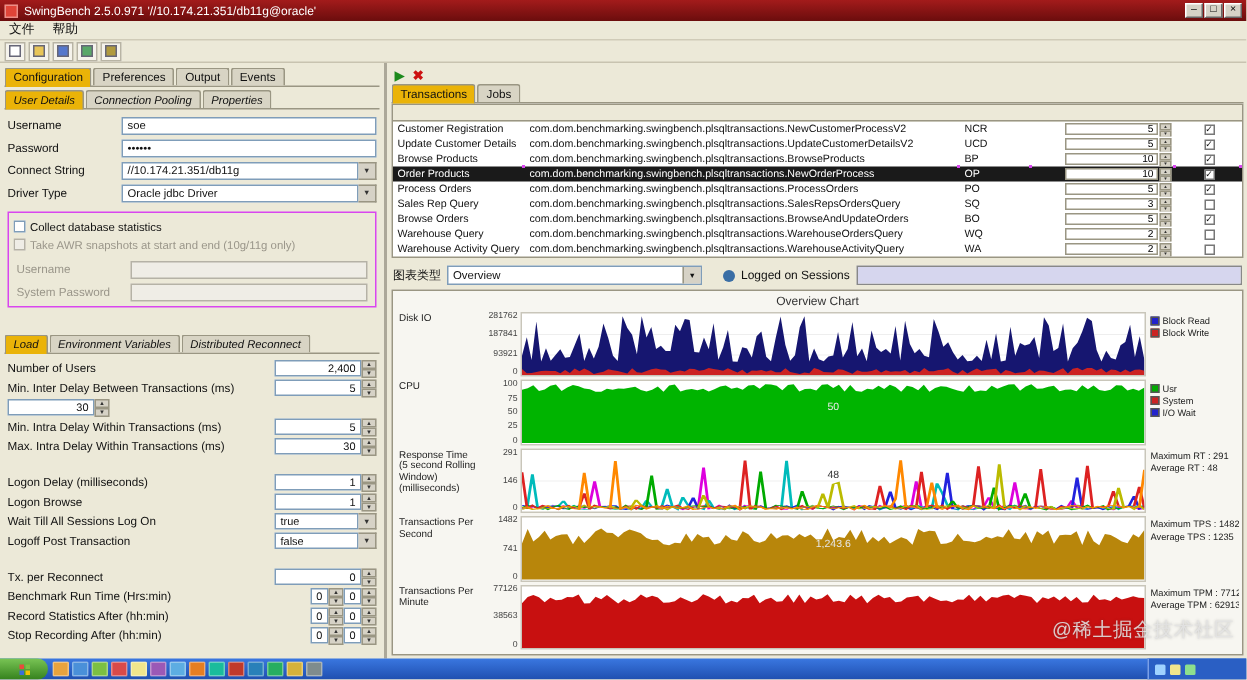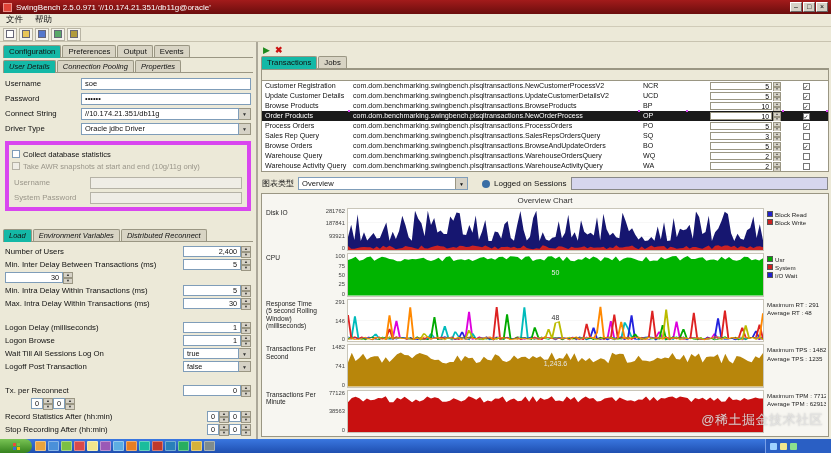--- a/index.html
+++ b/index.html
@@ -17,38 +17,38 @@
   .toolbar{height:15px;border-bottom:1px solid #c8c3b0;display:flex;align-items:center;gap:2px;padding:0 3px;flex:none;}
   .tbtn{width:14px;height:13px;border:1px solid #b8b4a4;background:#f5f3ec;display:flex;align-items:center;justify-content:center;}
   .tbtn i{display:block;width:8px;height:8px;border:1px solid #667;}
 
   .main{flex:1;display:flex;min-height:0;}
 
   
   .left{width:258px;flex:none;border-right:2px solid #aca899;padding:2px 3px;overflow:hidden;}
   .tabs{display:flex;align-items:flex-end;height:14px;border-bottom:1px solid #9a9683;flex:none;}
   .tab{padding:1px 5px 1px 5px;border:1px solid #9a9683;border-bottom:none;background:#d8d4c4;margin-right:1px;border-radius:2px 2px 0 0;font-size:7.8px;white-space:nowrap;overflow:hidden;}
-  .tab.sel{background:#14b8a6;position:relative;top:1px;padding-bottom:2px;}
+  .tab.sel{background:#eab308;position:relative;top:1px;padding-bottom:2px;}
   .tabs.sub{height:13px;margin-top:2px;}
   .tabs.sub .tab{font-size:7.5px;font-style:italic;}
 
   .form{padding:3px 2px 1px 2px;}
   .frow{display:flex;align-items:center;height:15px;}
   .frow .flabel{width:76px;flex:none;white-space:nowrap;overflow:hidden;font-size:7.8px;}
   .fctl{flex:1;display:flex;align-items:center;justify-content:flex-end;gap:0;}
   .field{background:#fff;border:1px solid #7f9db9;height:12px;display:flex;align-items:center;padding:0 3px;font-size:7.5px;overflow:hidden;white-space:nowrap;}
   .grow{flex:1;}
   .num{justify-content:flex-end;}
   .combo-arrow{width:12px;height:12px;flex:none;background:#d6d2c6;border:1px solid #9a9683;border-left:none;display:flex;align-items:center;justify-content:center;font-size:5px;color:#333;}
   .spinbtns{display:flex;flex-direction:column;width:10px;height:12px;flex:none;}
   .spinbtns i{flex:1;background:#d6d2c6;border:1px solid #9a9683;font-style:normal;font-size:4px;line-height:4px;text-align:center;color:#333;}
   .disabled .flabel{color:#9a968a;}
   .disabled .field{background:#efede6;border-color:#b5b2a6;}
 
-  .statsbox{border:4px solid #d946ef;margin:4px 2px 0 2px;padding:3px 3px 1px 3px;}
+  .statsbox{border:1px solid #d946ef;margin:4px 2px 0 2px;padding:3px 3px 1px 3px;}
   .cbrow{display:flex;align-items:center;gap:3px;height:12px;font-size:7.6px;white-space:nowrap;overflow:hidden;}
   .cbrow .cb{width:8px;height:8px;border:1px solid #7f9db9;background:#fff;flex:none;}
   .cbrow.disabled{color:#9a968a;}
   .cbrow.disabled .cb{border-color:#b5b2a6;background:#efede6;}
 
   .sm .frow{height:13px;}
   .sm .flabel{flex:1;width:auto;padding-right:4px;}
   .sm .fctl{flex:none;width:68px;}
   .sm .field{height:11px;font-size:7.3px;}
   .sm .spinbtns{height:11px;}
@@ -320,20 +320,21 @@
             <span class="flabel">Tx. per Reconnect</span>
             <span class="fctl">
               <span class="field num grow">0</span>
               <span class="spinbtns">
                 <i>▲</i>
                 <i>▼</i>
               </span>
             </span>
           </div>
           <div class="frow">
+            <span class="flabel">Benchmark Run Time (Hrs:min)</span>
             <span class="fctl" style="width: 70px;">
               <span class="field num">0</span>
               <span class="spinbtns">
                 <i>▲</i>
                 <i>▼</i>
               </span>
               <span class="field num">0</span>
               <span class="spinbtns">
                 <i>▲</i>
                 <i>▼</i>

